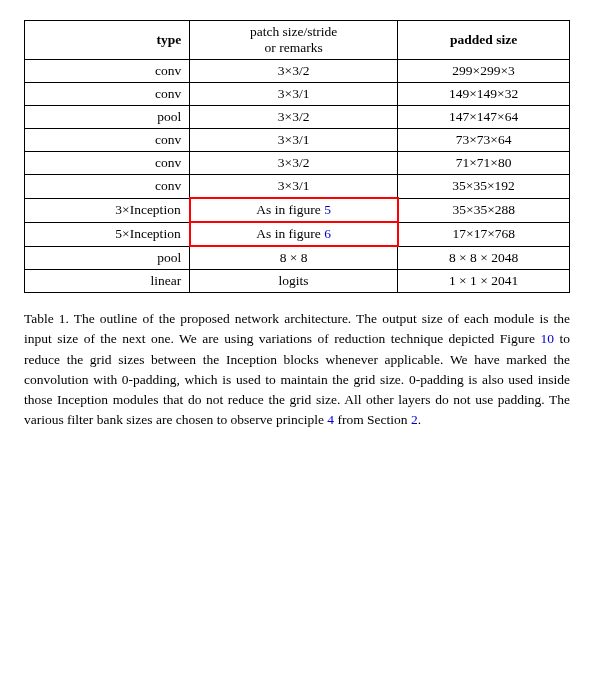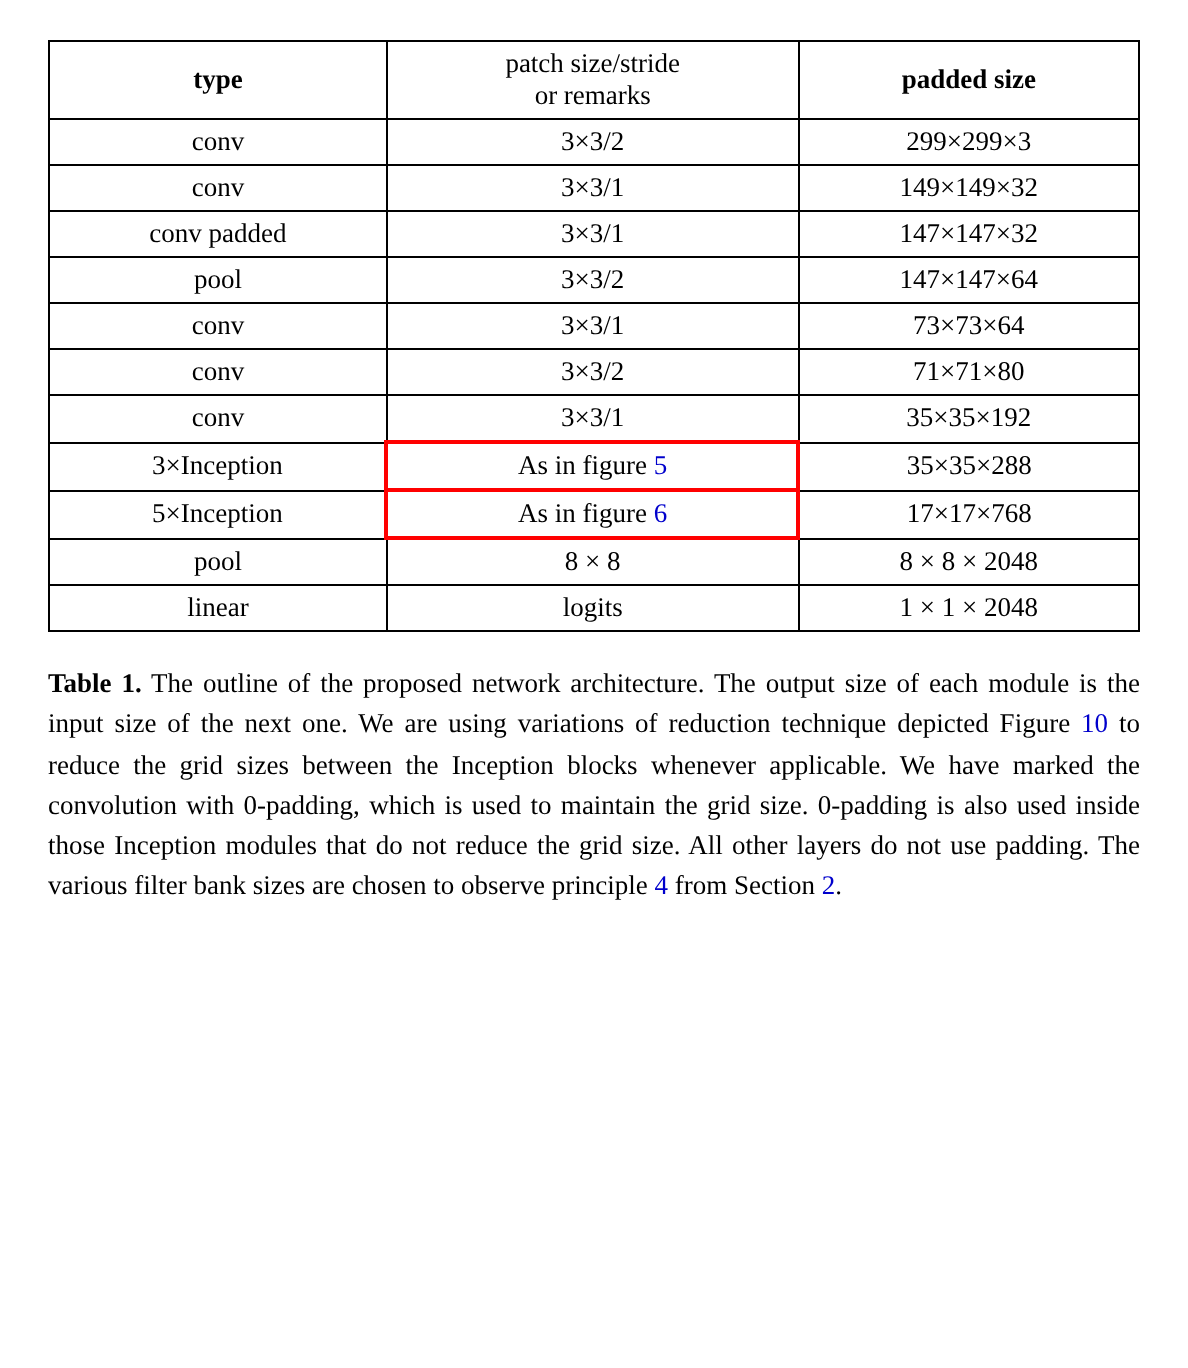--- a/index.html
+++ b/index.html
@@ -23,39 +23,39 @@
     table th, table td {
       border: 1px solid #000;
       padding: 3px 8px;
       text-align: center;
       vertical-align: middle;
     }
     table th {
       font-weight: bold;
     }
     .col-type {
-      text-align: center;
+      text-align: right;
     }
     .header-main {
       font-weight: normal;
     }
     .header-sub {
       font-weight: normal;
       font-style: normal;
     }
     .highlighted-cell {
       border: 2px solid red !important;
     }
     .caption {
       font-size: 13.5px;
       line-height: 1.5;
       text-align: justify;
     }
     .caption-label {
-      font-weight: bold;
+      font-weight: normal;
     }
     .link-num {
       color: #00c;
       text-decoration: none;
     }
   </style>
 </head>
 <body>
 
 <div class="table-wrapper">
@@ -77,25 +77,20 @@
     <tbody id="table-body">
     <tr>
           <td class="col-type">conv</td>
           <td>3×3/2</td>
           <td>299×299×3</td>
         </tr>
         <tr>
           <td class="col-type">conv</td>
           <td>3×3/1</td>
           <td>149×149×32</td>
-        </tr>
-        <tr>
-          <td class="col-type">conv padded</td>
-          <td>3×3/1</td>
-          <td>147×147×32</td>
         </tr>
         <tr>
           <td class="col-type">pool</td>
           <td>3×3/2</td>
           <td>147×147×64</td>
         </tr>
         <tr>
           <td class="col-type">conv</td>
           <td>3×3/1</td>
           <td>73×73×64</td>
@@ -121,21 +116,21 @@
           <td>17×17×768</td>
         </tr>
         <tr>
           <td class="col-type">pool</td>
           <td>8 × 8</td>
           <td>8 × 8 × 2048</td>
         </tr>
         <tr>
           <td class="col-type">linear</td>
           <td>logits</td>
-          <td>1 × 1 × 2048</td>
+          <td>1 × 1 × 2041</td>
         </tr>
       </tbody>
   </table>
 </div>
 
 <p class="caption">
   <span class="caption-label">Table 1.</span><span> The outline of the proposed network architecture.  The output size of each module is the input size of the next one.  We are using variations of reduction technique depicted Figure </span><span class="link-num">10</span><span> to reduce the grid sizes between the Inception blocks whenever applicable.  We have marked the convolution with 0-padding, which is used to maintain the grid size.  0-padding is also used inside those Inception modules that do not reduce the grid size.  All other layers do not use padding.  The various filter bank sizes are chosen to observe principle </span><span class="link-num">4</span><span> from Section </span><span class="link-num">2</span><span>.</span>
 </p>
 
 </body></html>

